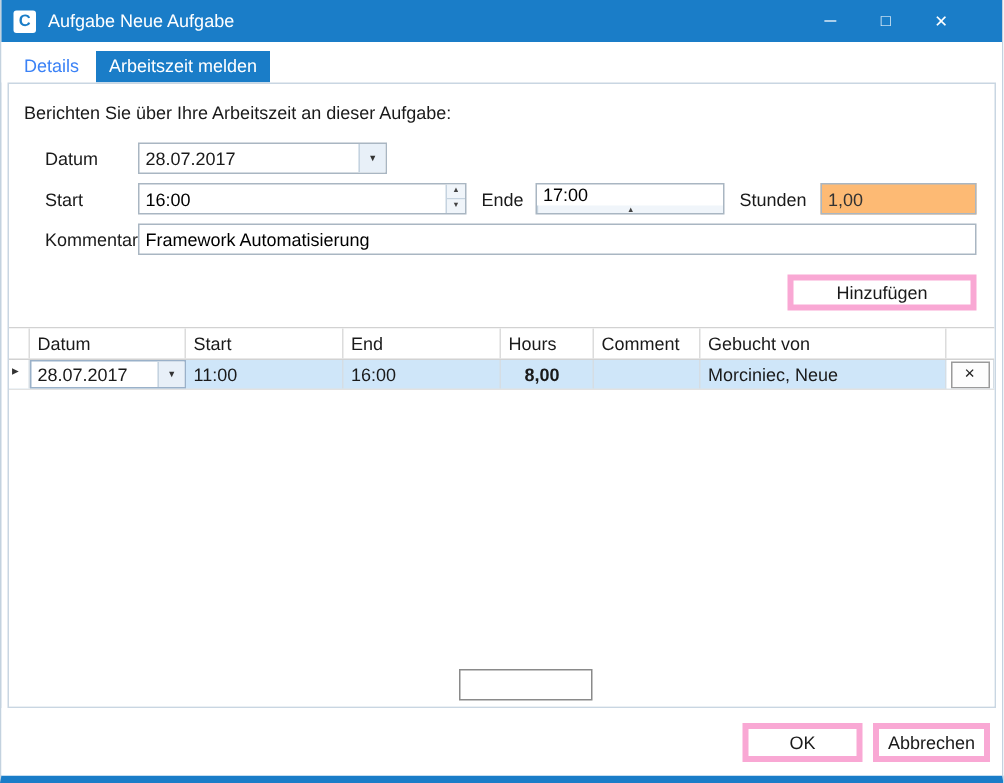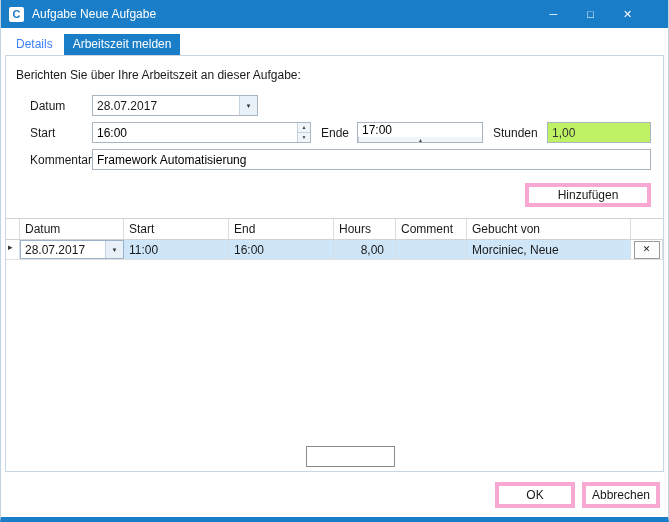--- a/index.html
+++ b/index.html
@@ -84,21 +84,21 @@
   .spinner { flex: 0 0 13px; display: flex; flex-direction: column; border-left: 1px solid #c5d3e0; }
   .spin-btn {
     flex: 1 1 50%; background: #f0f5fa;
     display: flex; align-items: center; justify-content: center;
     font-size: 5px; color: #444;
   }
   .spin-btn:first-child { border-bottom: 1px solid #c5d3e0; }
   .w-datum { width: 166px; }
   .w-start { width: 219px; }
   .w-ende  { width: 126px; flex-direction: column; }
-  .w-stunden { flex: 1 1 auto; background: #bef264; justify-content: flex-end; }
+  .w-stunden { flex: 1 1 auto; background: #fdba74; justify-content: flex-end; }
   .w-stunden .txt { color: #333; }
   input.plain {
     flex: 1 1 auto; border: none; outline: none; background: transparent;
     font-family: "Liberation Sans", sans-serif; font-size: 12px;
     padding: 0 0 0 4px; min-width: 0;
   }
   .w-kommentar { flex: 1 1 auto; }
   .addrow { display: flex; justify-content: flex-end; margin: 7px 12px 11px 0; flex: 0 0 auto; }
   .btn {
     height: 24px; background: #ffffff; border: 4px solid #f9a8d4;
@@ -116,21 +116,21 @@
   .g-hcell {
     border-right: 1px solid #dcdcdc;
     padding: 3px 0 0 5px; white-space: nowrap; overflow: hidden;
   }
   .g-hcell:last-child { border-right: none; }
   .g-row { flex: 0 0 20px; border-bottom: 1px solid #e2e2e2; background: var(--row-selected, #cfe6f9); }
   .g-cell {
     border-right: 1px solid #d5dde4;
     padding: 3px 0 0 5px; white-space: nowrap; overflow: hidden;
   }
-  .c-right { text-align: right; padding-right: 11px; }
+  .c-right { text-align: right; padding-right: 22px; font-weight: bold; }
   .c-marker {
     background: #ffffff; padding: 2px 0 0 2px; font-size: 9px; color: #333;
   }
   .c-editor { background: #ffffff; display: flex; align-items: stretch; padding: 0; border: 1px solid #9ab1c9; }
   .c-editor .txt { flex: 1 1 auto; padding: 2px 0 0 4px; }
   .c-del { background: #ffffff; padding: 0; display: flex; align-items: center; justify-content: center; }
   .del-btn {
     width: 26px; height: 18px; background: #fdfdfd; border: 1px solid #9a9a9a;
     font-size: 9px; line-height: 1; color: #222;
     display: flex; align-items: center; justify-content: center; cursor: default;

